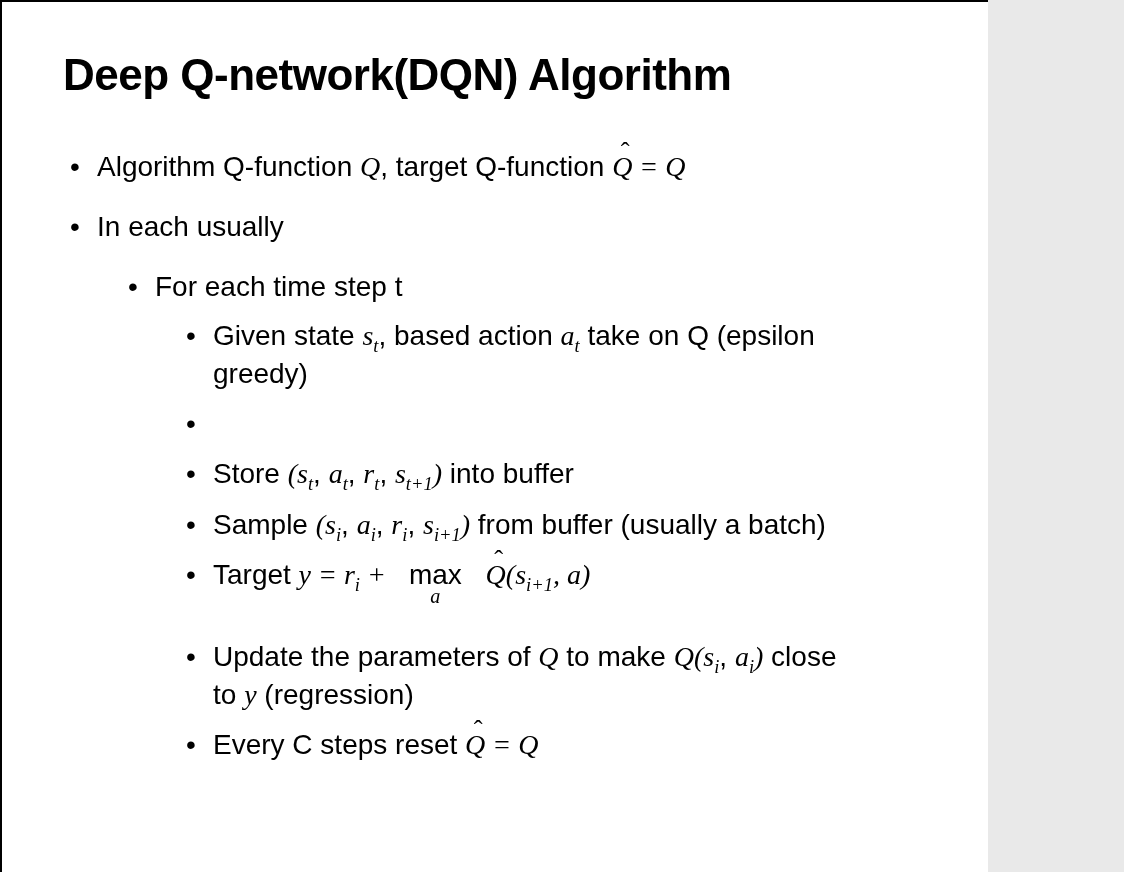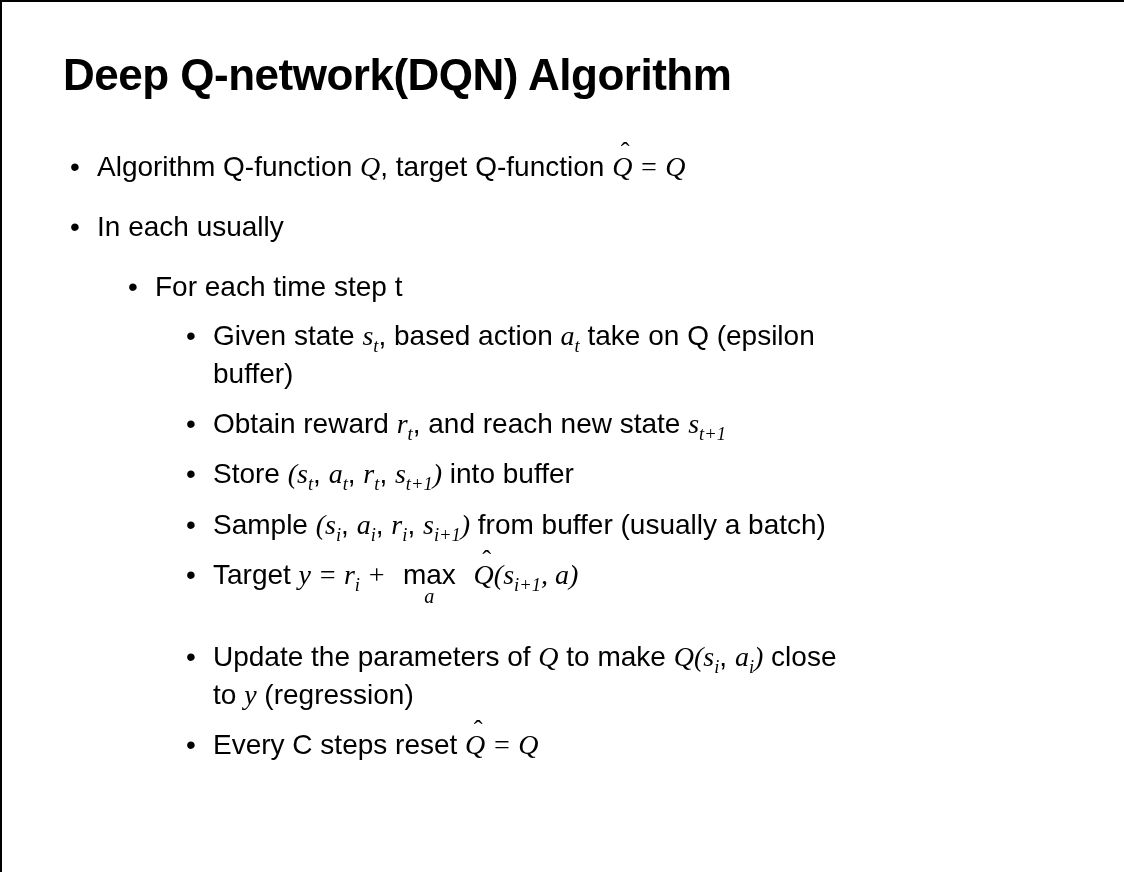--- a/index.html
+++ b/index.html
@@ -7,21 +7,21 @@
     --bg:#ffffff;
     --border:#000000;
   }
   html,body{margin:0;padding:0;background:#e9e9e9;}
   body{
     font-family:"Liberation Sans","DejaVu Sans",sans-serif;
     -webkit-font-smoothing:antialiased;
   }
   .slide{
     position:relative;
-    width:1124px;
+    width:988px;
     height:872px;
     background:var(--bg);
     overflow:hidden;
   }
   .border-top{
     position:absolute;left:0;top:0;width:100%;height:2px;
     background:var(--border);
   }
   .border-left{
     position:absolute;left:0;top:0;width:2px;height:100%;
@@ -78,21 +78,21 @@
     text-align:center;
     transform:translateX(3px);
     font-style:normal;
     font-size:0.95em;
   }
   .underop{
     display:inline-flex;
     flex-direction:column;
     align-items:center;
     line-height:0.85;
-    margin:0 10px;
+    margin:0 16px;
   }
   .underop .op{
     font-family:"Liberation Sans","DejaVu Sans",sans-serif;
     font-style:normal;
   }
   .underop .under{
     font-size:0.72em;
     margin-top:2px;
   }
 </style>
@@ -111,25 +111,24 @@
       <div class="bullet l1">
         <span class="marker">•</span>
         <span class="content"><span class="t">In each usually</span></span>
       </div>
       <div class="bullet l2">
         <span class="marker">•</span>
         <span class="content"><span class="t">For each time step t</span></span>
       </div>
       <div class="bullet l3">
         <span class="marker">•</span>
-        <span class="content"><span class="t">Given state </span><span class="m"><span>s</span><sub>t</sub></span><span class="t">, based action </span><span class="m"><span>a</span><sub>t</sub></span><span class="t"> take on Q (epsilon</span><br><span class="t">buffer)</span></span>
+        <span class="content"><span class="t">Given state </span><span class="m"><span>s</span><sub>t</sub></span><span class="t">, based action </span><span class="m"><span>a</span><sub>t</sub></span><span class="t"> take on Q (epsilon</span><br><span class="t">greedy)</span></span>
       </div>
       <div class="bullet l3">
         <span class="marker">•</span>
-        <span class="content"><span class="t">Obtain reward </span><span class="m"><span>r</span><sub>t</sub></span><span class="t">, and reach new state </span><span class="m"><span>s</span><sub>t+1</sub></span></span>
       </div>
       <div class="bullet l3">
         <span class="marker">•</span>
         <span class="content"><span class="t">Store </span><span class="m">(</span><span class="m"><span>s</span><sub>t</sub></span><span class="t">, </span><span class="m"><span>a</span><sub>t</sub></span><span class="t">, </span><span class="m"><span>r</span><sub>t</sub></span><span class="t">, </span><span class="m"><span>s</span><sub>t+1</sub></span><span class="m">)</span><span class="t"> into buffer</span></span>
       </div>
       <div class="bullet l3">
         <span class="marker">•</span>
         <span class="content"><span class="t">Sample </span><span class="m">(</span><span class="m"><span>s</span><sub>i</sub></span><span class="t">, </span><span class="m"><span>a</span><sub>i</sub></span><span class="t">, </span><span class="m"><span>r</span><sub>i</sub></span><span class="t">, </span><span class="m"><span>s</span><sub>i+1</sub></span><span class="m">)</span><span class="t"> from buffer (usually a batch)</span></span>
       </div>
       <div class="bullet l3">

